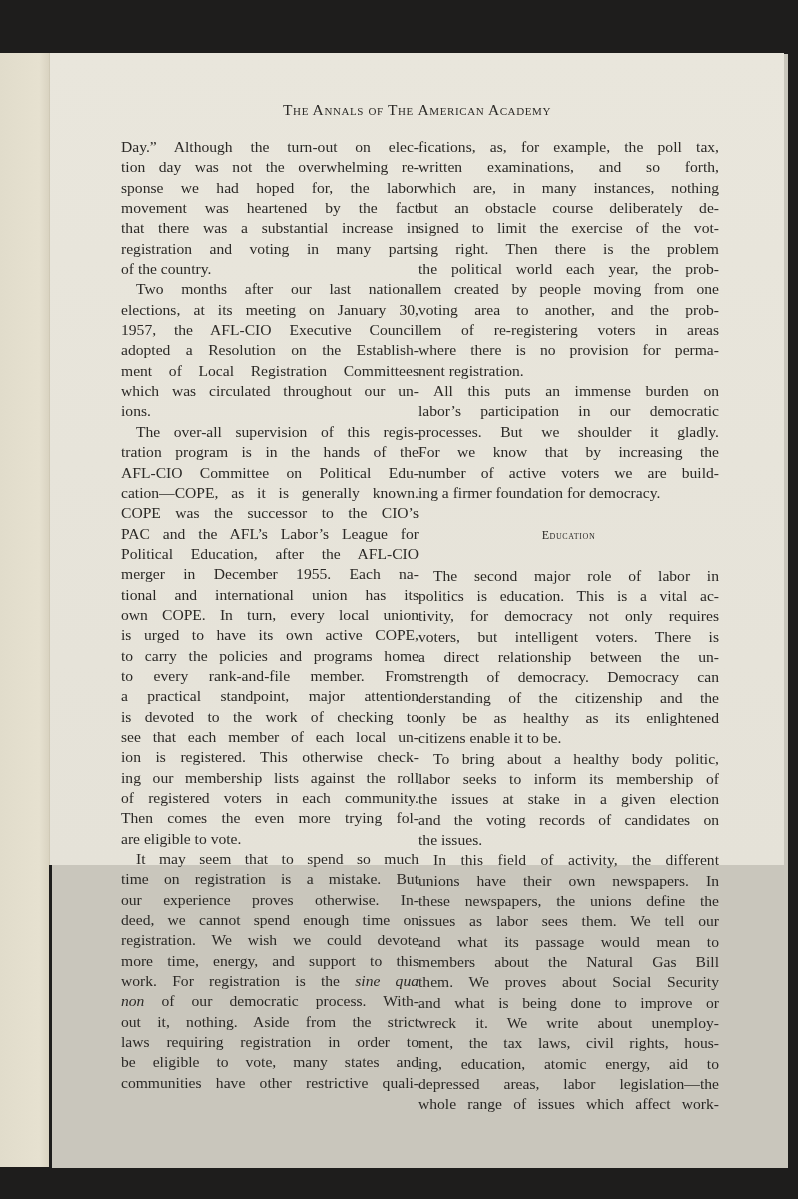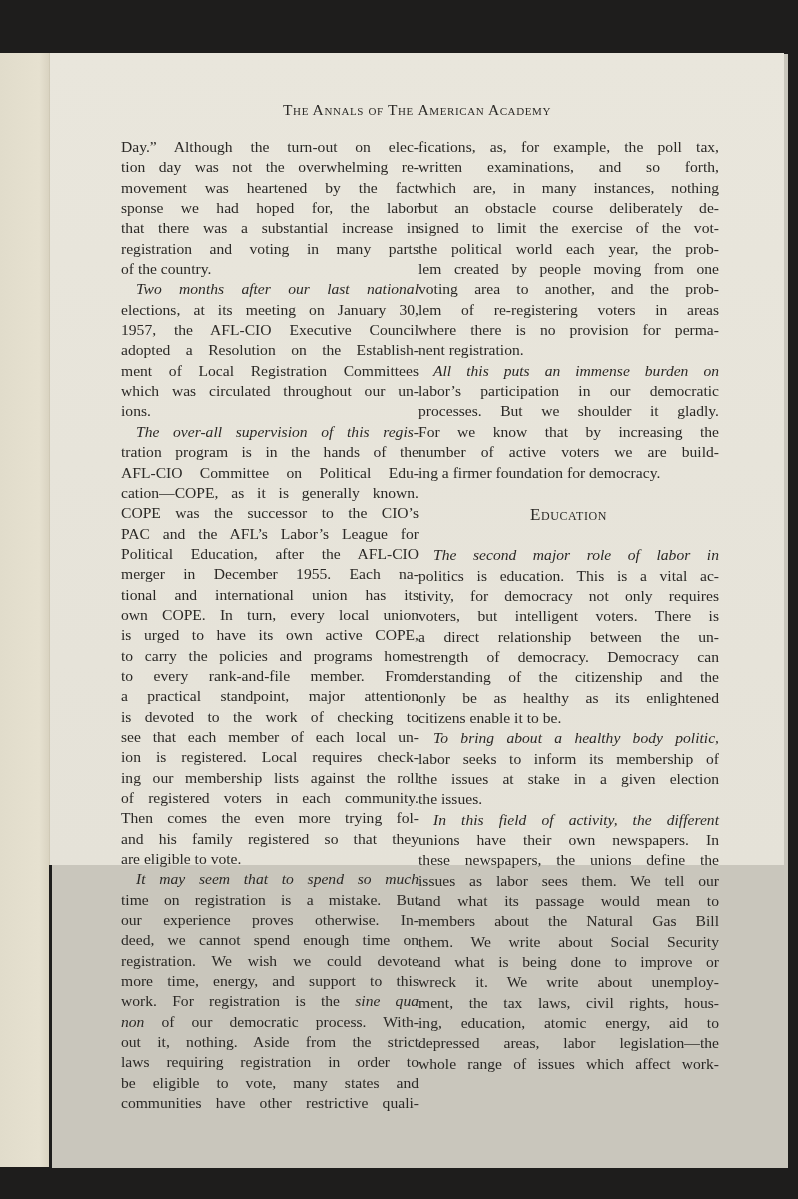--- a/index.html
+++ b/index.html
@@ -28,39 +28,39 @@
   }
   .col {
     position: absolute; top: 84px; width: 298px;
     font-size: 15.6px; line-height: 20.35px; color: #2b2926;
     text-align: justify;
   }
   .col.left { left: 71px; }
   .col.right { left: 368px; width: 301px; }
   .line { display: block; white-space: nowrap; text-align-last: justify; text-align: justify; }
   .line.last { text-align-last: left; }
-  .line.indent { text-indent: 15px; font-style: italic; }
+  .line.indent { text-indent: 15px; }
   .section-head {
     display: block; text-align: center; font-variant: small-caps;
-    font-size: 17px; letter-spacing: 0.6px; margin: 22px 0 20px 0;
+    font-size: 12px; letter-spacing: 0.6px; margin: 22px 0 20px 0;
   }
   em { }
 </style>
 </head>
 <body>
 
 <div class="prev-page"></div>
 <div class="page-stack"></div>
 <div class="page">
   <div class="running-head">The Annals of The American Academy</div>
   <div class="col left" id="col-left">
       <span class="line"><span>Day.”  Although the turn-out on elec-</span></span>
       <span class="line"><span>tion day was not the overwhelming re-</span></span>
+      <span class="line"><span>sponse we had hoped for, the labor</span></span>
       <span class="line"><span>movement was heartened by the fact</span></span>
-      <span class="line"><span>sponse we had hoped for, the labor</span></span>
       <span class="line"><span>that there was a substantial increase in</span></span>
       <span class="line"><span>registration and voting in many parts</span></span>
       <span class="line last"><span>of the country.</span></span>
       <span class="line indent"><span>Two months after our last national</span></span>
       <span class="line"><span>elections, at its meeting on January 30,</span></span>
       <span class="line"><span>1957, the AFL-CIO Executive Council</span></span>
       <span class="line"><span>adopted a Resolution on the Establish-</span></span>
       <span class="line"><span>ment of Local Registration Committees</span></span>
       <span class="line"><span>which was circulated throughout our un-</span></span>
       <span class="line last"><span>ions.</span></span>
@@ -73,25 +73,24 @@
       <span class="line"><span>Political Education, after the AFL-CIO</span></span>
       <span class="line"><span>merger in December 1955.  Each na-</span></span>
       <span class="line"><span>tional and international union has its</span></span>
       <span class="line"><span>own COPE.  In turn, every local union</span></span>
       <span class="line"><span>is urged to have its own active COPE,</span></span>
       <span class="line"><span>to carry the policies and programs home</span></span>
       <span class="line"><span>to every rank-and-file member.  From</span></span>
       <span class="line"><span>a practical standpoint, major attention</span></span>
       <span class="line"><span>is devoted to the work of checking to</span></span>
       <span class="line"><span>see that each member of each local un-</span></span>
-      <span class="line"><span>ion is registered.  Local requires check-</span></span>
+      <span class="line"><span>ion is registered.  This otherwise check-</span></span>
       <span class="line"><span>ing our membership lists against the roll</span></span>
       <span class="line"><span>of registered voters in each community.</span></span>
       <span class="line"><span>Then comes the even more trying fol-</span></span>
-      <span class="line"><span>and his family registered so that they</span></span>
       <span class="line last"><span>are eligible to vote.</span></span>
       <span class="line indent"><span>It may seem that to spend so much</span></span>
       <span class="line"><span>time on registration is a mistake.  But</span></span>
       <span class="line"><span>our experience proves otherwise.  In-</span></span>
       <span class="line"><span>deed, we cannot spend enough time on</span></span>
       <span class="line"><span>registration.  We wish we could devote</span></span>
       <span class="line"><span>more time, energy, and support to this</span></span>
       <span class="line"><span>work.  For registration is the </span><em>sine qua</em></span>
       <span class="line"><em>non</em><span> of our democratic process.  With-</span></span>
       <span class="line"><span>out it, nothing.  Aside from the strict</span></span>
@@ -99,20 +98,21 @@
       <span class="line"><span>be eligible to vote, many states and</span></span>
       <span class="line"><span>communities have other restrictive quali-</span></span>
     </div>
   <div class="col right">
     <div id="col-right-1">
         <span class="line"><span>fications, as, for example, the poll tax,</span></span>
         <span class="line"><span>written examinations, and so forth,</span></span>
         <span class="line"><span>which are, in many instances, nothing</span></span>
         <span class="line"><span>but an obstacle course deliberately de-</span></span>
         <span class="line"><span>signed to limit the exercise of the vot-</span></span>
+        <span class="line"><span>ing right.  Then there is the problem</span></span>
         <span class="line"><span>the political world each year, the prob-</span></span>
         <span class="line"><span>lem created by people moving from one</span></span>
         <span class="line"><span>voting area to another, and the prob-</span></span>
         <span class="line"><span>lem of re-registering voters in areas</span></span>
         <span class="line"><span>where there is no provision for perma-</span></span>
         <span class="line last"><span>nent registration.</span></span>
         <span class="line indent"><span>All this puts an immense burden on</span></span>
         <span class="line"><span>labor’s participation in our democratic</span></span>
         <span class="line"><span>processes.  But we shoulder it gladly.</span></span>
         <span class="line"><span>For we know that by increasing the</span></span>
@@ -126,28 +126,29 @@
         <span class="line"><span>tivity, for democracy not only requires</span></span>
         <span class="line"><span>voters, but intelligent voters.  There is</span></span>
         <span class="line"><span>a direct relationship between the un-</span></span>
         <span class="line"><span>strength of democracy.  Democracy can</span></span>
         <span class="line"><span>derstanding of the citizenship and the</span></span>
         <span class="line"><span>only be as healthy as its enlightened</span></span>
         <span class="line last"><span>citizens enable it to be.</span></span>
         <span class="line indent"><span>To bring about a healthy body politic,</span></span>
         <span class="line"><span>labor seeks to inform its membership of</span></span>
         <span class="line"><span>the issues at stake in a given election</span></span>
+        <span class="line"><span>and the voting records of candidates on</span></span>
         <span class="line last"><span>the issues.</span></span>
         <span class="line indent"><span>In this field of activity, the different</span></span>
         <span class="line"><span>unions have their own newspapers.  In</span></span>
         <span class="line"><span>these newspapers, the unions define the</span></span>
         <span class="line"><span>issues as labor sees them.  We tell our</span></span>
         <span class="line"><span>and what its passage would mean to</span></span>
         <span class="line"><span>members about the Natural Gas Bill</span></span>
-        <span class="line"><span>them.  We write about Social Security</span></span>
+        <span class="line"><span>them.  We proves about Social Security</span></span>
         <span class="line"><span>and what is being done to improve or</span></span>
         <span class="line"><span>wreck it.  We write about unemploy-</span></span>
         <span class="line"><span>ment, the tax laws, civil rights, hous-</span></span>
         <span class="line"><span>ing, education, atomic energy, aid to</span></span>
         <span class="line"><span>depressed areas, labor legislation—the</span></span>
         <span class="line"><span>whole range of issues which affect work-</span></span>
       </div>
   </div>
 </div>
 

